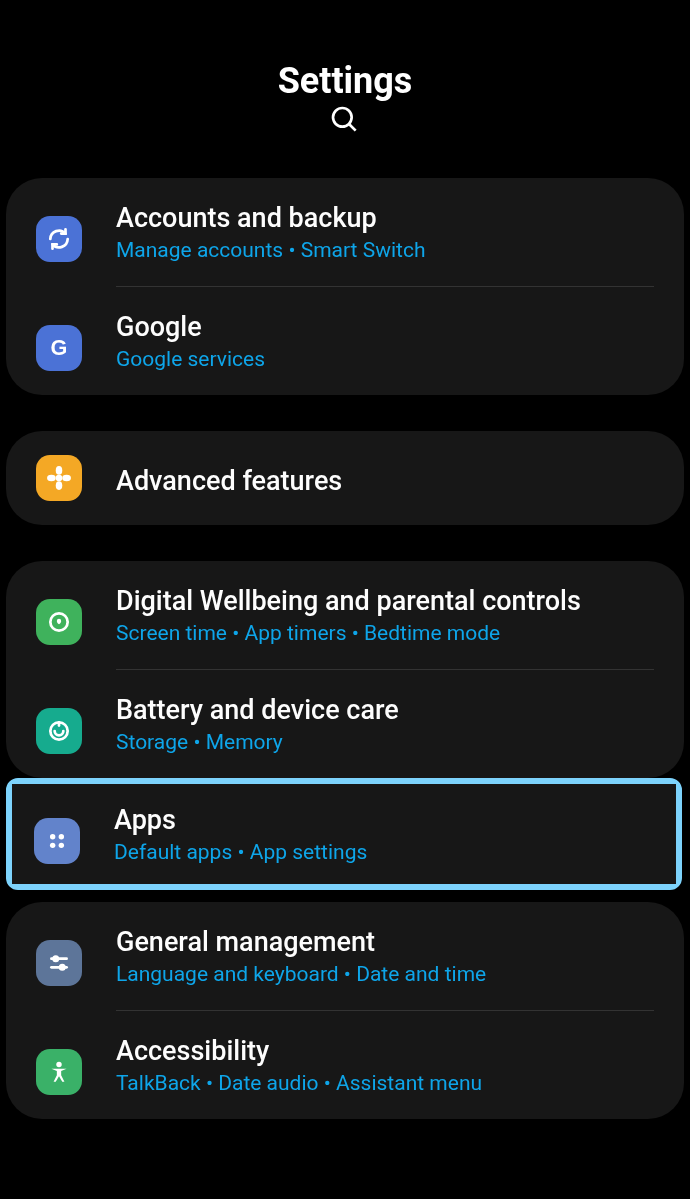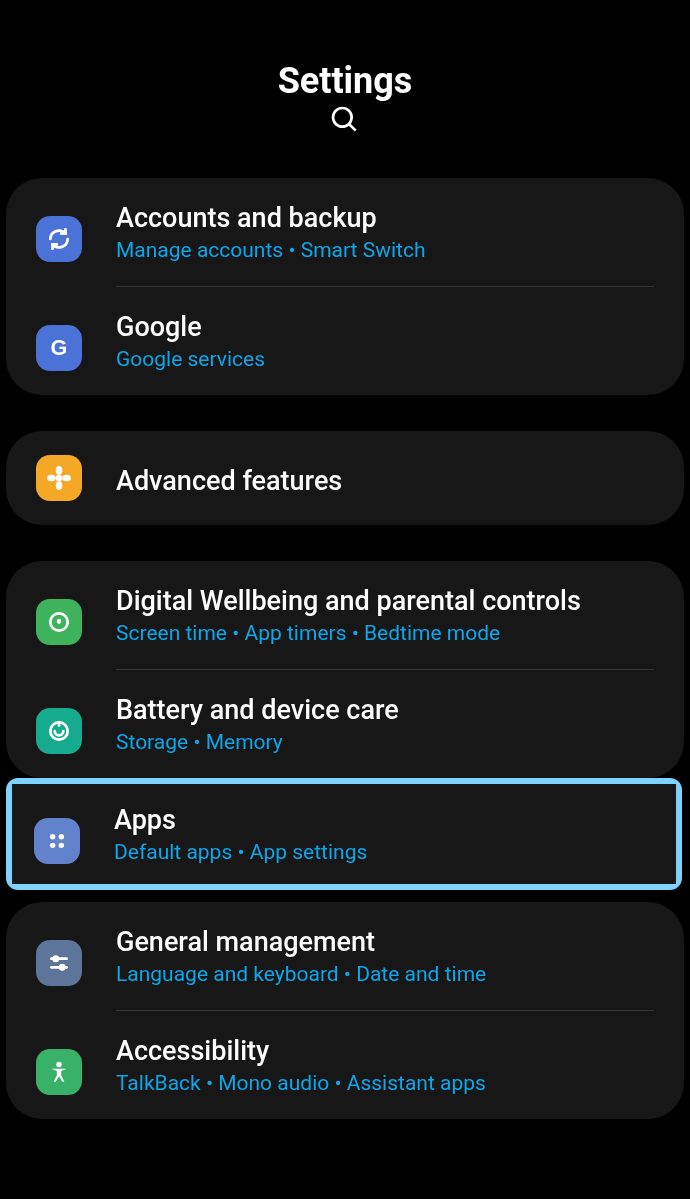--- a/index.html
+++ b/index.html
@@ -229,16 +229,16 @@
   <div class="divider"></div>
   <div class="item">
     <div class="item-icon ic-green2">
       <svg viewBox="0 0 24 24" fill="#ffffff">
         <circle cx="12" cy="5" r="2.5"></circle>
         <path d="M5 9 h14 l-5 2 v4 l3 6 h-2 l-3-5 l-3 5 h-2 l3-6 v-4 z"></path>
       </svg>
     </div>
     <div class="item-content">
       <div class="item-title">Accessibility</div>
-      <div class="item-subtitle">TalkBack  •  Mono audio  •  Assistant apps</div>
+      <div class="item-subtitle">TalkBack  •  Date audio  •  Assistant menu</div>
     </div>
   </div>
 </div>
 
 </body></html>

